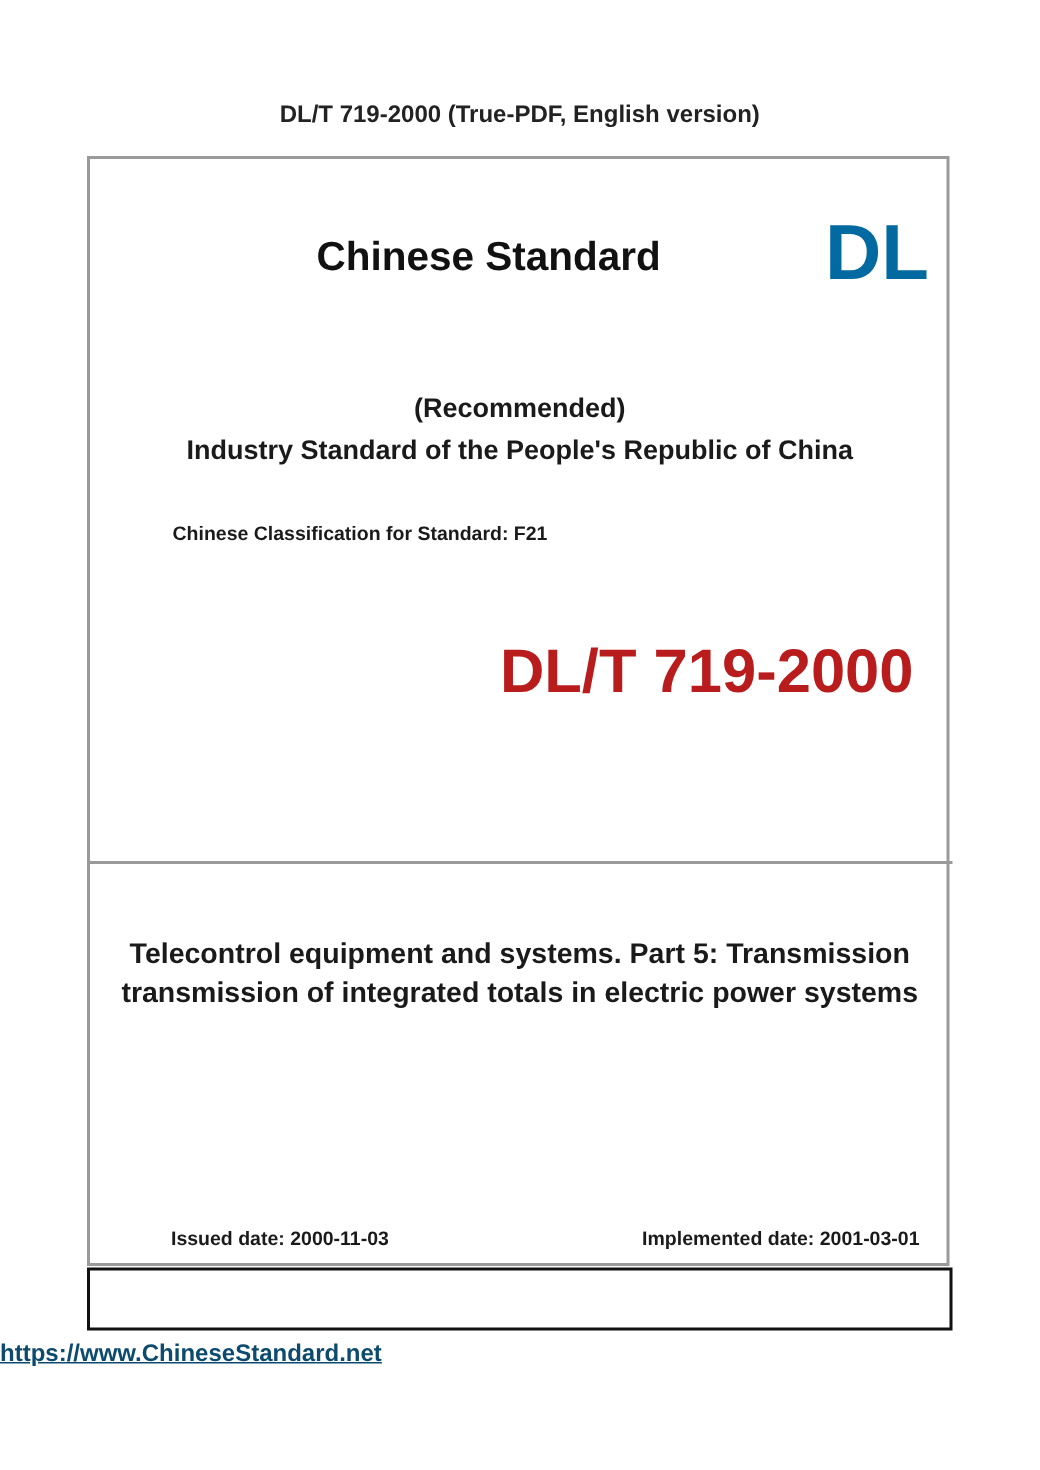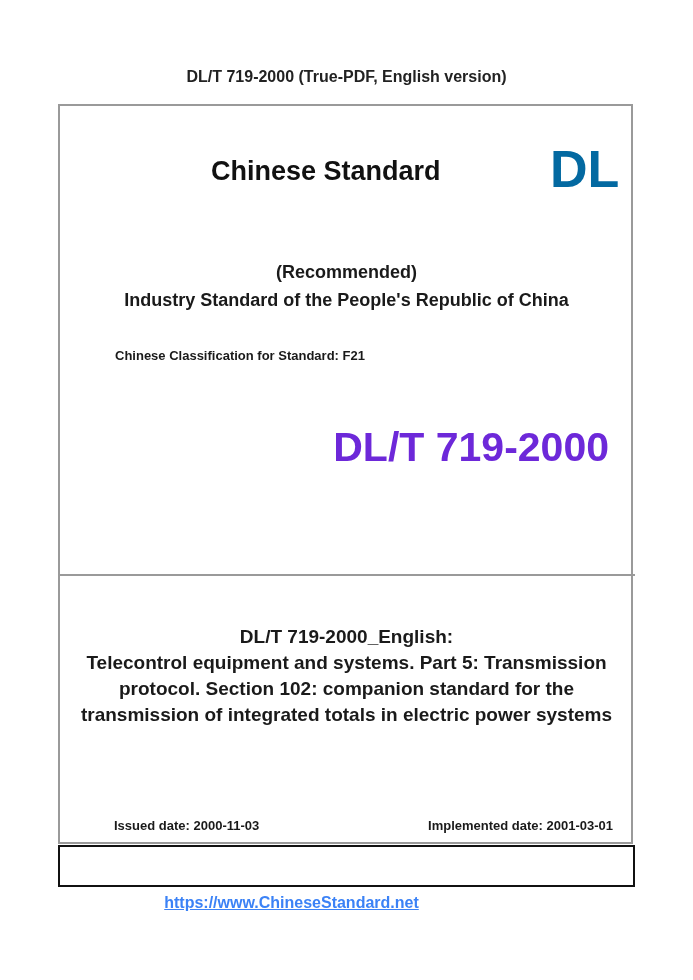--- a/index.html
+++ b/index.html
@@ -29,40 +29,40 @@
     white-space: nowrap;
   }
   .industry {
     left: 58px; width: 577px; top: 258px; text-align: center;
     font-size: 18px; line-height: 28px; color: #1a1a1a;
   }
   .classification {
     left: 70px; top: 348px; font-size: 13px; color: #1a1a1a; white-space: nowrap; margin-left: 45px;
   }
   .std-number {
-    right: 84px; top: 424px; font-size: 41px; font-weight: bold; color: #6d28d9;
+    right: 84px; top: 424px; font-size: 41px; font-weight: bold; color: #b91c1c;
     white-space: nowrap;
   }
   .title-block {
     left: 58px; width: 577px; top: 624px; text-align: center;
     font-size: 19px; line-height: 26px; color: #1a1a1a;
   }
   .issued {
     left: 78px; top: 818px; font-size: 13px; white-space: nowrap; margin-left: 36px;
   }
   .implemented {
     right: 80px; top: 818px; font-size: 13px; white-space: nowrap;
   }
   .footer-box {
     left: 58px; top: 845px; width: 577px; height: 42px;
     border: 2px solid #111; box-sizing: border-box;
   }
   .site-link {
-    left: 0; width: 583px; top: 894px; text-align: center;
-    font-size: 16px; color: #3b82f6; text-decoration: underline;
+    left: 0; width: 583px; top: 894px; 
+    font-size: 16px; color: #0c4a6e; text-decoration: underline;
   }
 </style>
 </head>
 <body>
 
 <div class="abs top-title">DL/T 719-2000 (True-PDF, English version)</div>
 
 <div class="abs main-box"></div>
 <div class="abs divider"></div>
 
@@ -72,23 +72,21 @@
 <div class="abs industry">
   <div>(Recommended)</div>
   <div>Industry Standard of the People's Republic of China</div>
 </div>
 
 <div class="abs classification">Chinese Classification for Standard: F21</div>
 
 <div class="abs std-number">DL/T 719-2000</div>
 
 <div class="abs title-block">
-  <div>DL/T 719-2000_English:</div>
   <div>Telecontrol equipment and systems. Part 5: Transmission</div>
-  <div>protocol. Section 102: companion standard for the</div>
   <div>transmission of integrated totals in electric power systems</div>
 </div>
 
 <div class="abs issued">Issued date: 2000-11-03</div>
 <div class="abs implemented">Implemented date: 2001-03-01</div>
 
 <div class="abs footer-box"></div>
 
 <a class="abs site-link">https://www.ChineseStandard.net</a>
 

